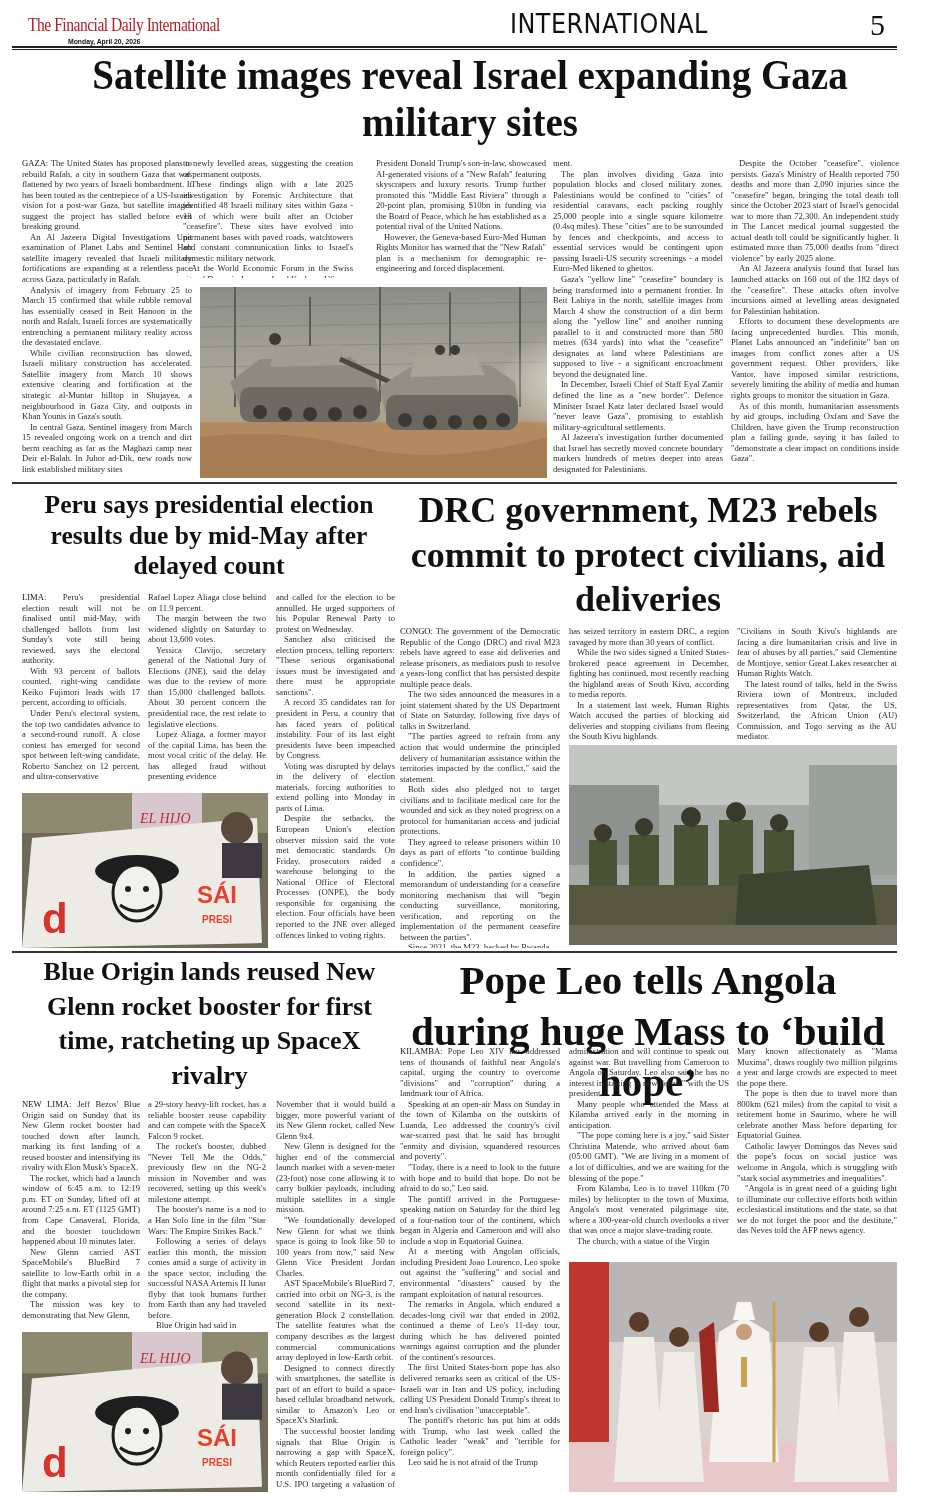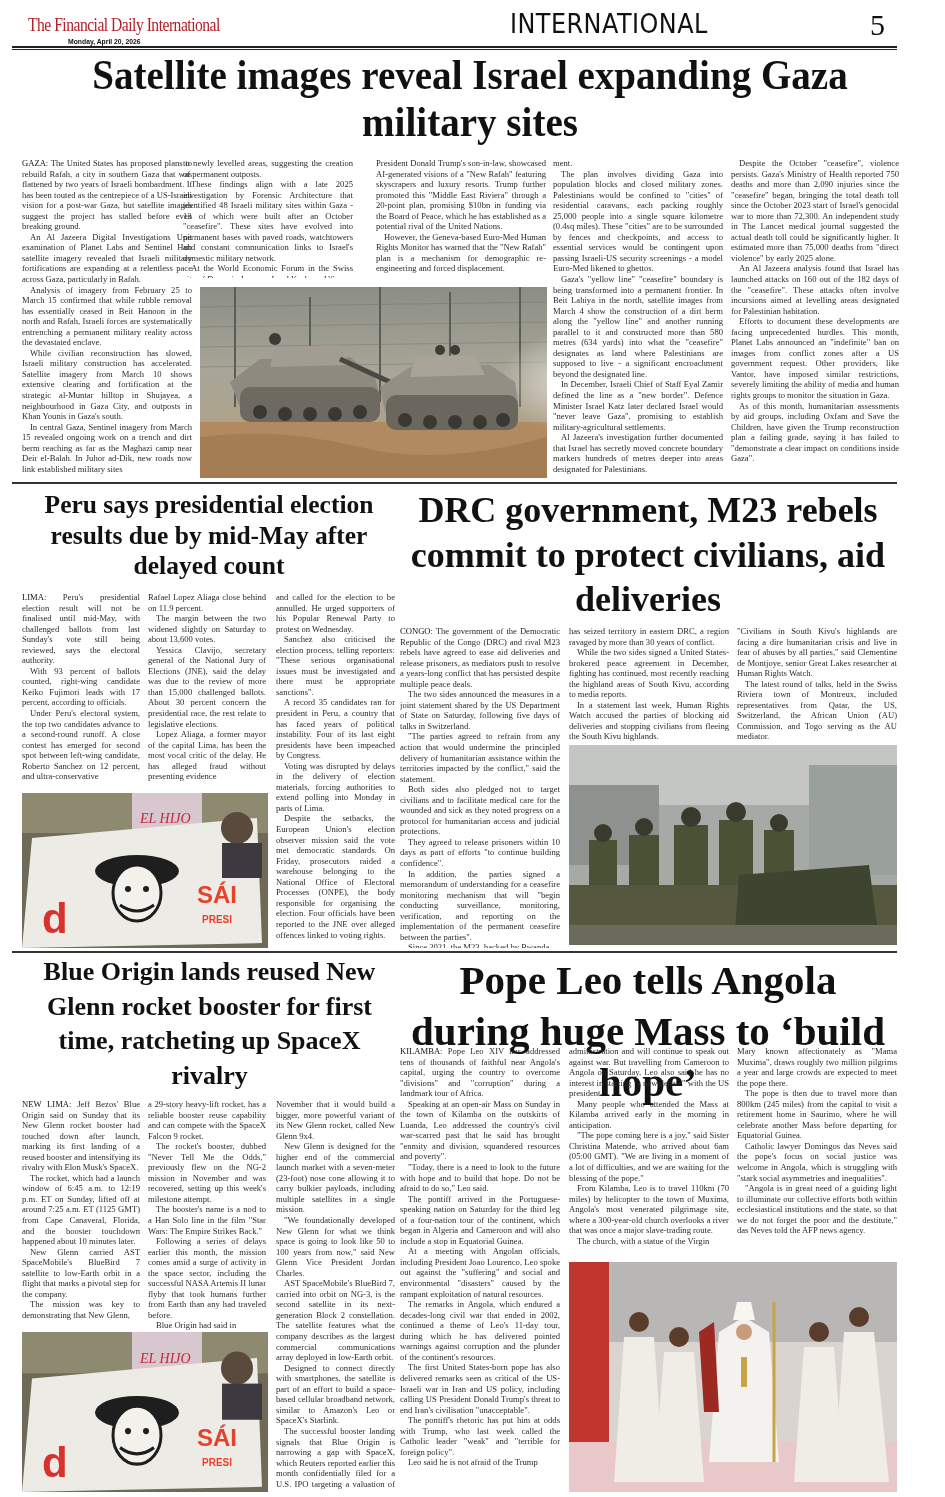--- a/index.html
+++ b/index.html
@@ -269,21 +269,21 @@
 </div>
 <div class="abs col" style="left:569px;top:1046px;width:160px;height:210px">
   <p class="lead">administration and will continue to speak out against war. But travelling from Cameroon to Angola on Saturday, Leo also said he has no interest in starting "a new debate" with the US president.</p>
   <p>Many people who attended the Mass at Kilamba arrived early in the morning in anticipation.</p>
   <p>"The pope coming here is a joy," said Sister Christina Matende, who arrived about 6am (05:00 GMT). "We are living in a moment of a lot of difficulties, and we are waiting for the blessing of the pope."</p>
   <p>From Kilamba, Leo is to travel 110km (70 miles) by helicopter to the town of Muxima, Angola's most venerated pilgrimage site, where a 300-year-old church overlooks a river that was once a major slave-trading route.</p>
   <p>The church, with a statue of the Virgin</p>
 </div>
 <div class="abs col" style="left:737px;top:1046px;width:160px;height:210px">
   <p class="lead">Mary known affectionately as "Mama Muxima", draws roughly two million pilgrims a year and large crowds are expected to meet the pope there.</p>
-  <p>The pope is then due to travel more than 800km (245 miles) from the capital to visit a retirement home in Saurimo, where he will celebrate another Mass before departing for Equatorial Guinea.</p>
+  <p>The pope is then due to travel more than 800km (621 miles) from the capital to visit a retirement home in Saurimo, where he will celebrate another Mass before departing for Equatorial Guinea.</p>
   <p>Catholic lawyer Domingos das Neves said the pope's focus on social justice was welcome in Angola, which is struggling with "stark social asymmetries and inequalities".</p>
   <p>"Angola is in great need of a guiding light to illuminate our collective efforts both within ecclesiastical institutions and the state, so that we do not forget the poor and the destitute," das Neves told the AFP news agency.</p>
 </div>
 <div class="abs photo" style="left:569px;top:1262px;width:328px;height:230px">
   <svg width="328" height="230" viewBox="0 0 328 230">
     <rect width="328" height="230" fill="#d9d4cf"></rect>
     <rect x="0" y="0" width="328" height="80" fill="#b8b7b6"></rect>
     <rect x="0" y="0" width="40" height="230" fill="#c0362e"></rect>
     <rect x="0" y="180" width="328" height="50" fill="#e8c8c8"></rect>
     <g>

